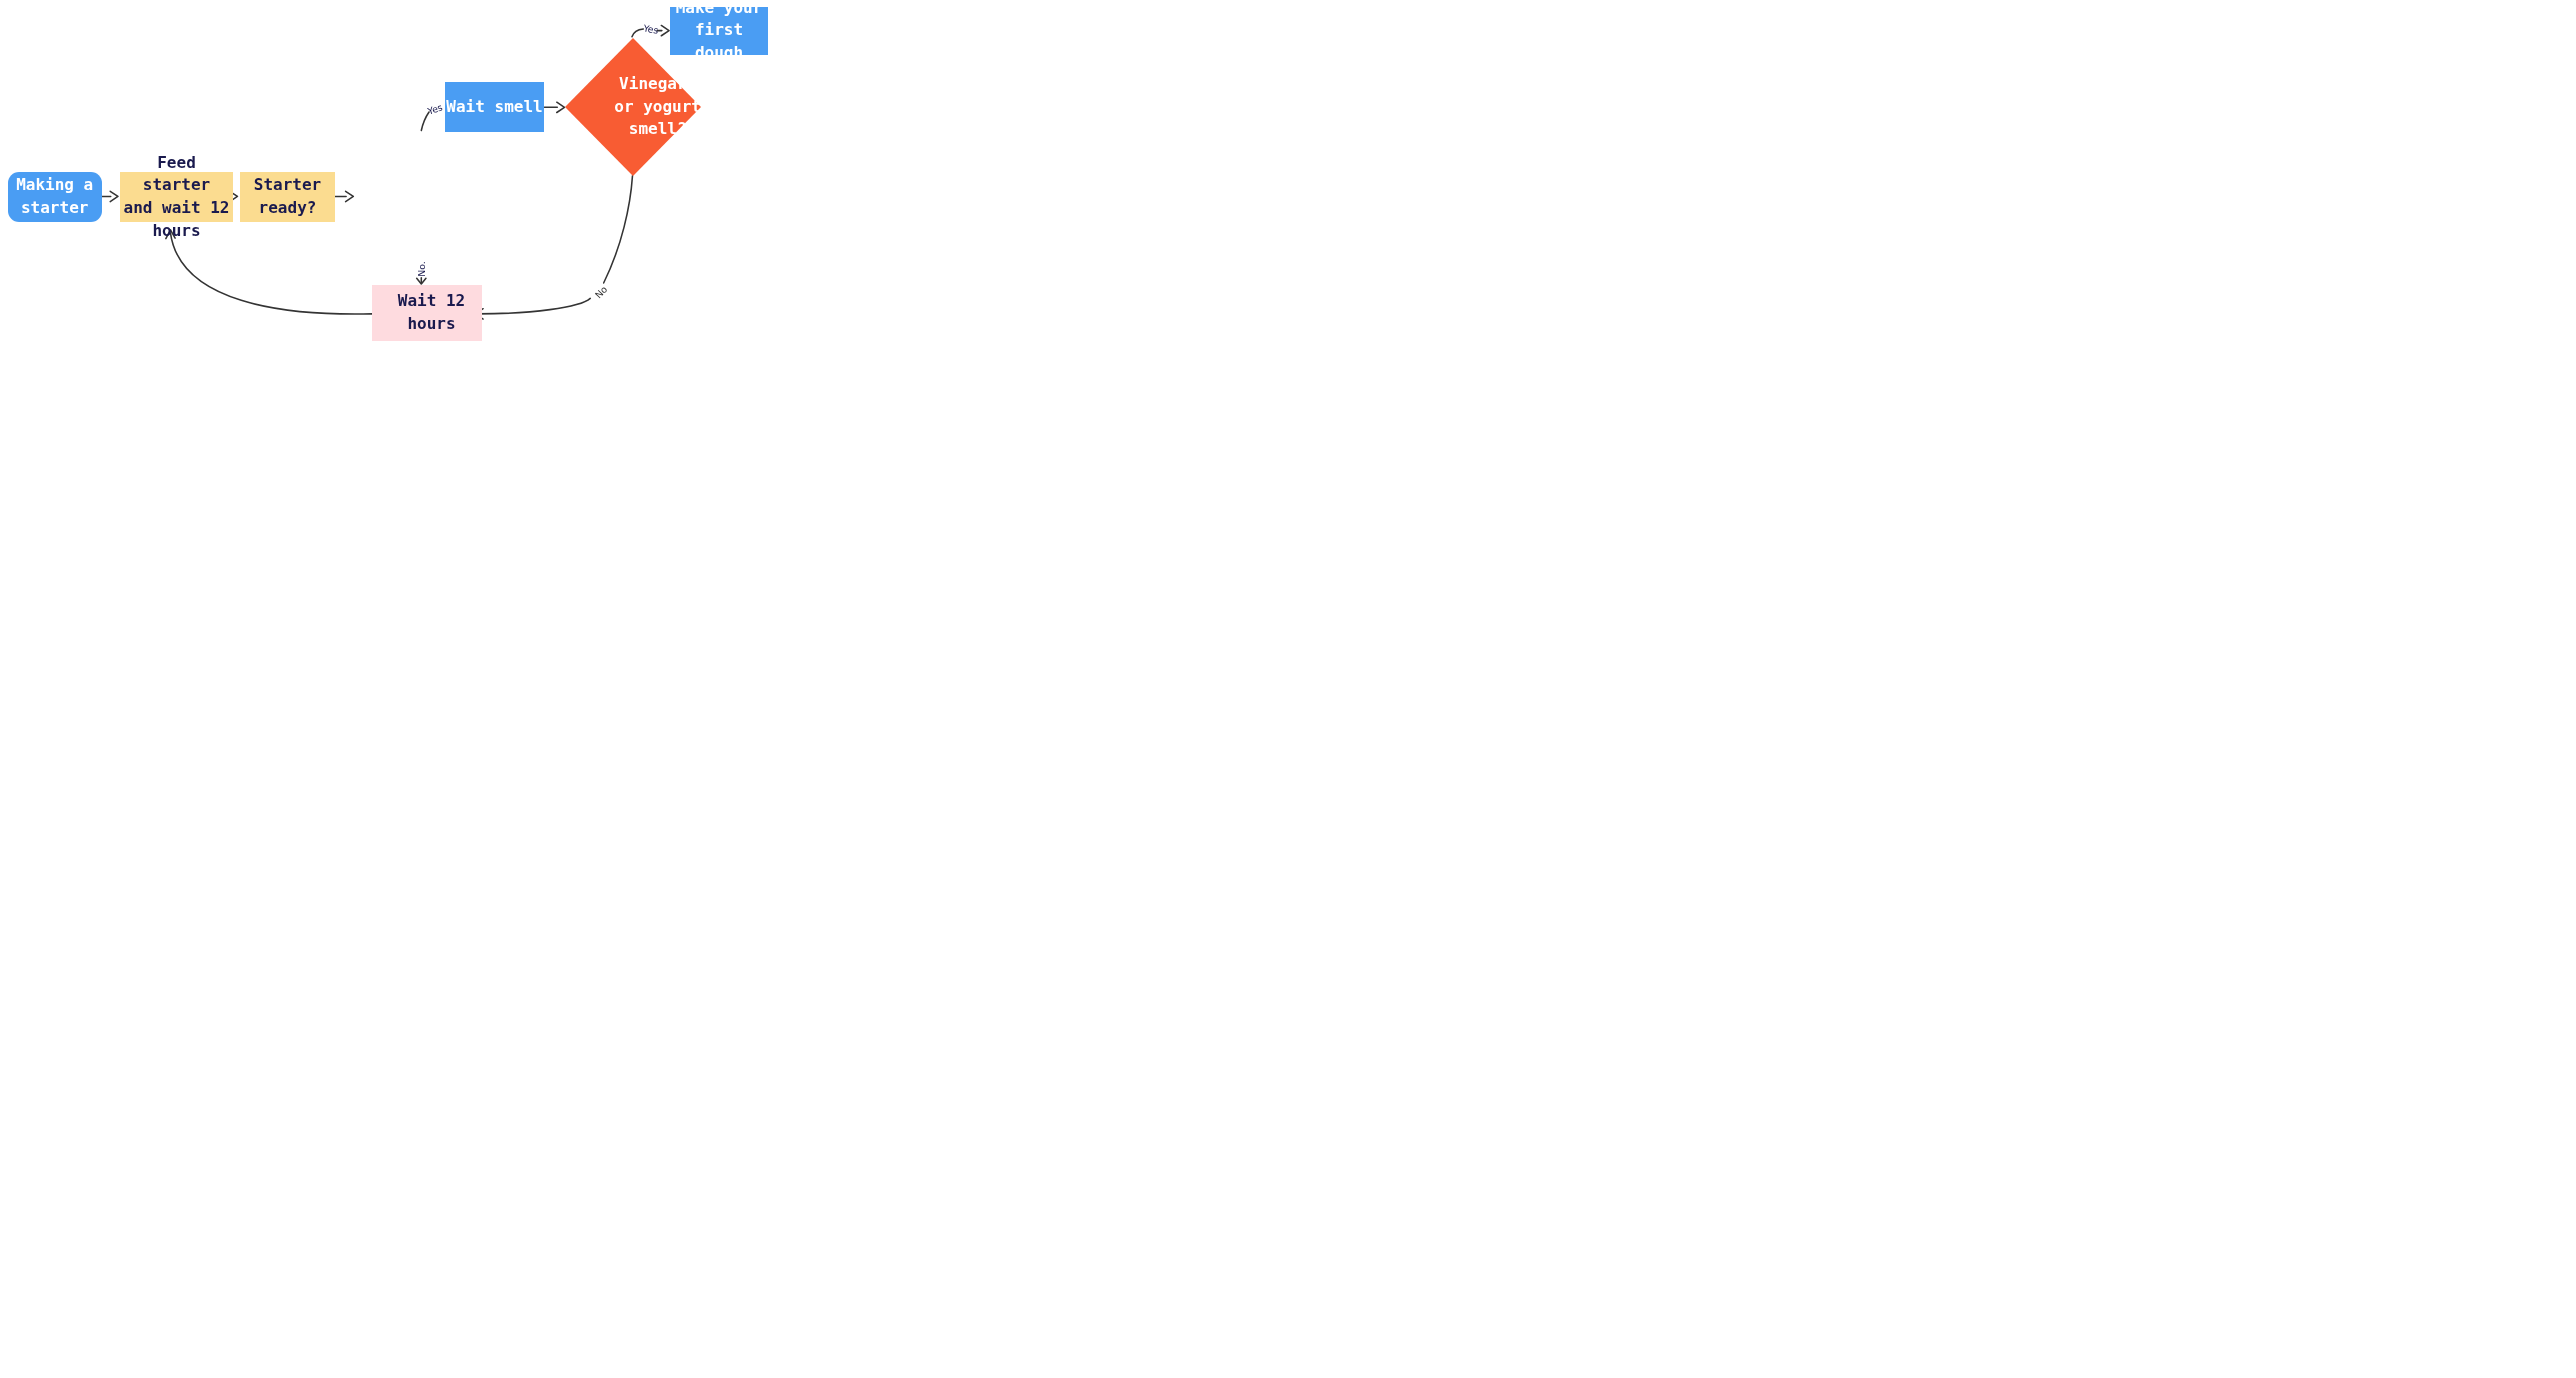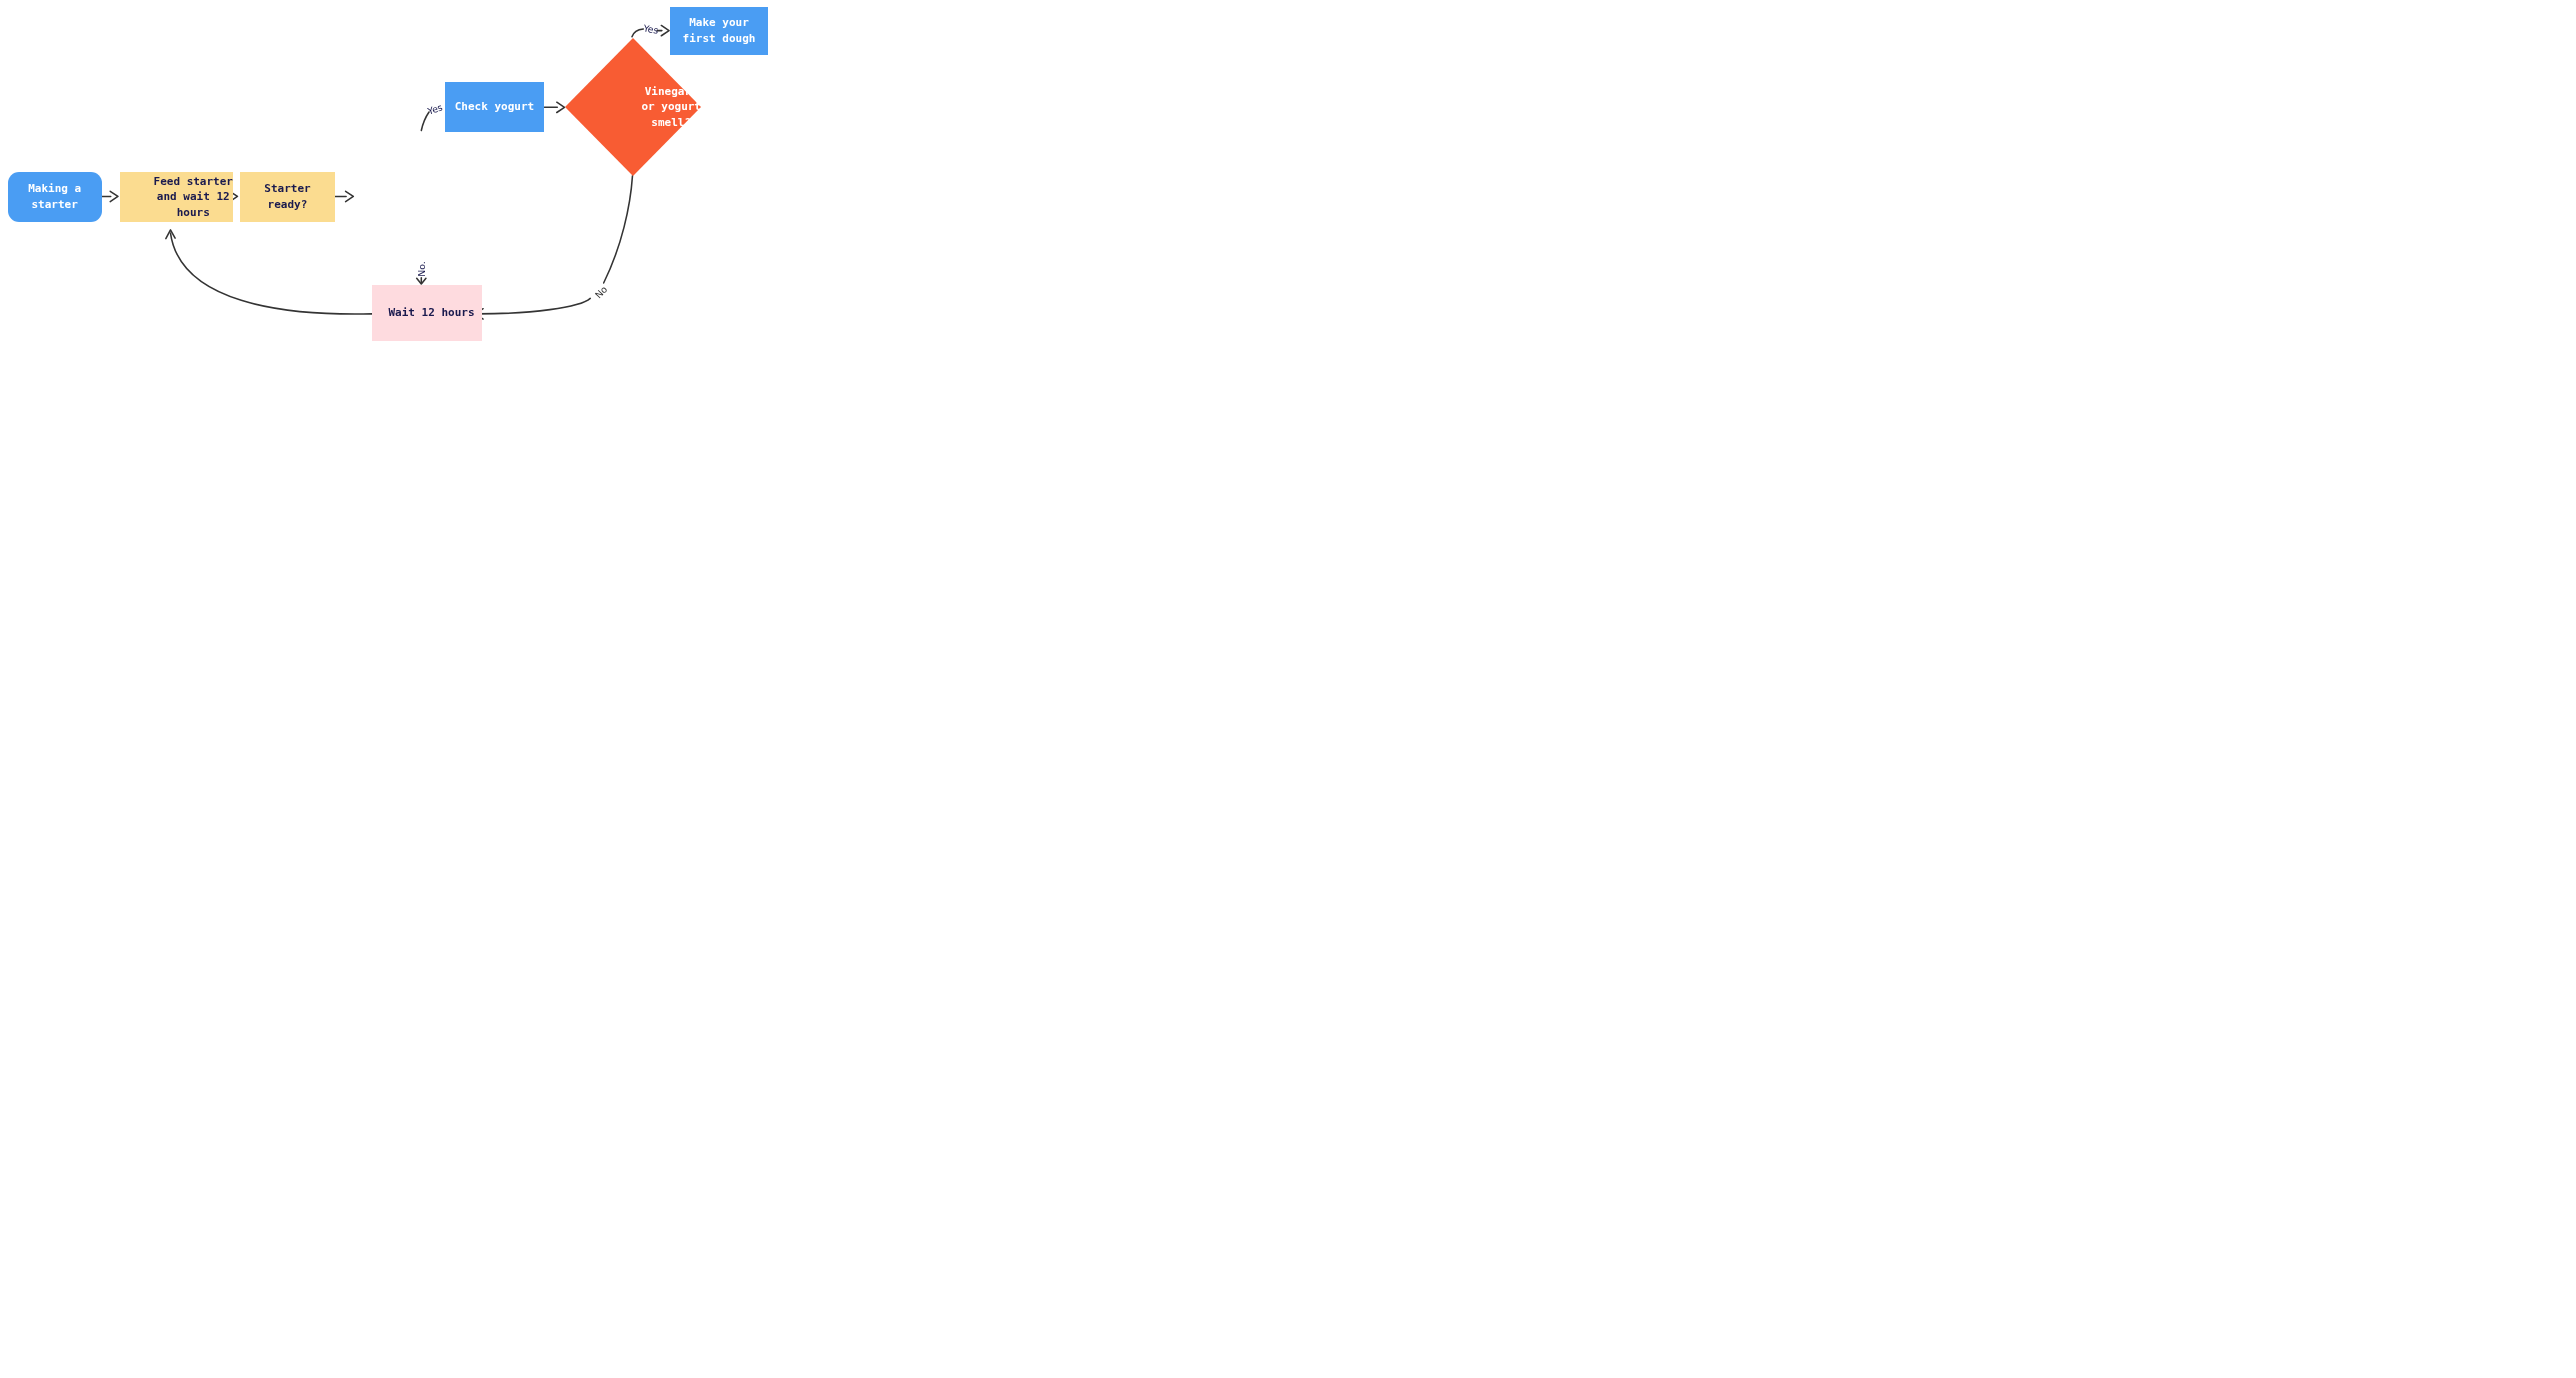--- a/index.html
+++ b/index.html
@@ -26,21 +26,21 @@
     stroke-linejoin: round;
   }
 
   .node {
     position: absolute;
     display: flex;
     align-items: center;
     justify-content: center;
     text-align: center;
     font-weight: bold;
-    font-size: 11px;
+    font-size: 16px;
     line-height: 1.42;
     white-space: pre-line;
   }
   .fill-blue   { background: var(--blue, #4A9DF3); }
   .fill-yellow { background: var(--yellow, #FBDC90); }
   .fill-pink   { background: var(--pink, #FEDBDF); }
   .rounded     { border-radius: 11px; }
   .text-white  { color: #ffffff; }
   .text-navy   { color: var(--navy, #1A1A4E); }
 
@@ -111,21 +111,21 @@
 hours</span>
   </div>
 
   <div class="node fill-yellow text-navy" style="left:240px; top:172px; width:95px; height:50px;">
     <span class="label">Starter
 ready?</span>
   </div>
 
 
   <div class="node fill-blue text-white" style="left:445px; top:82px; width:99px; height:50px;">
-    <span class="label">Check yogurt</span>
+    <span class="label">Wait smell</span>
   </div>
 
   <div class="node diamond text-white" style="left:565px; top:38px; width:136px; height:138px;">
     <svg class="diamond-shape" viewBox="0 0 100 100" preserveAspectRatio="none" xmlns="http://www.w3.org/2000/svg">
       <polygon points="50,0 100,50 50,100 0,50"></polygon>
     </svg>
     <span class="label">Vinegary
 or yogurt
 smell?</span>
   </div>

